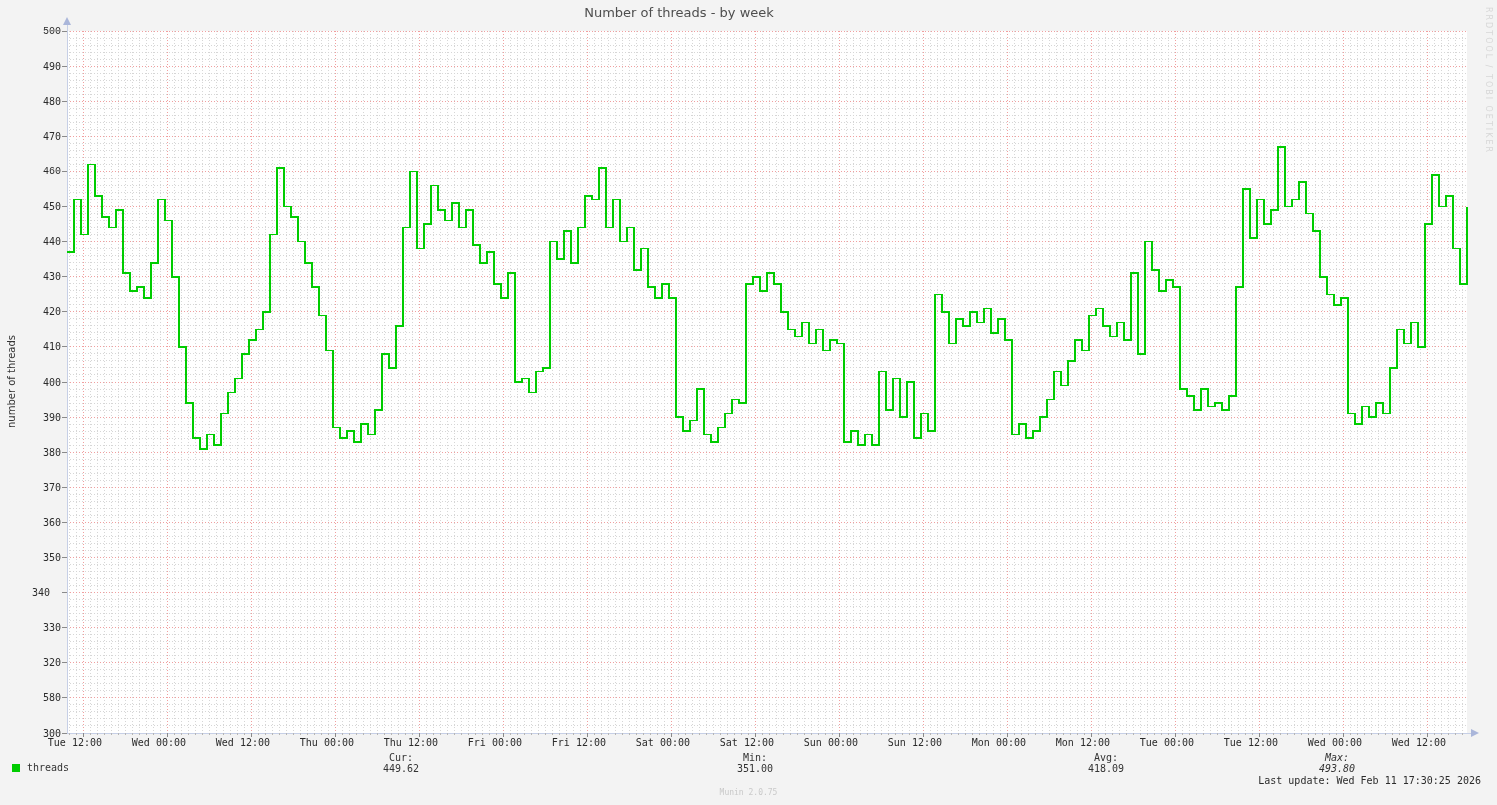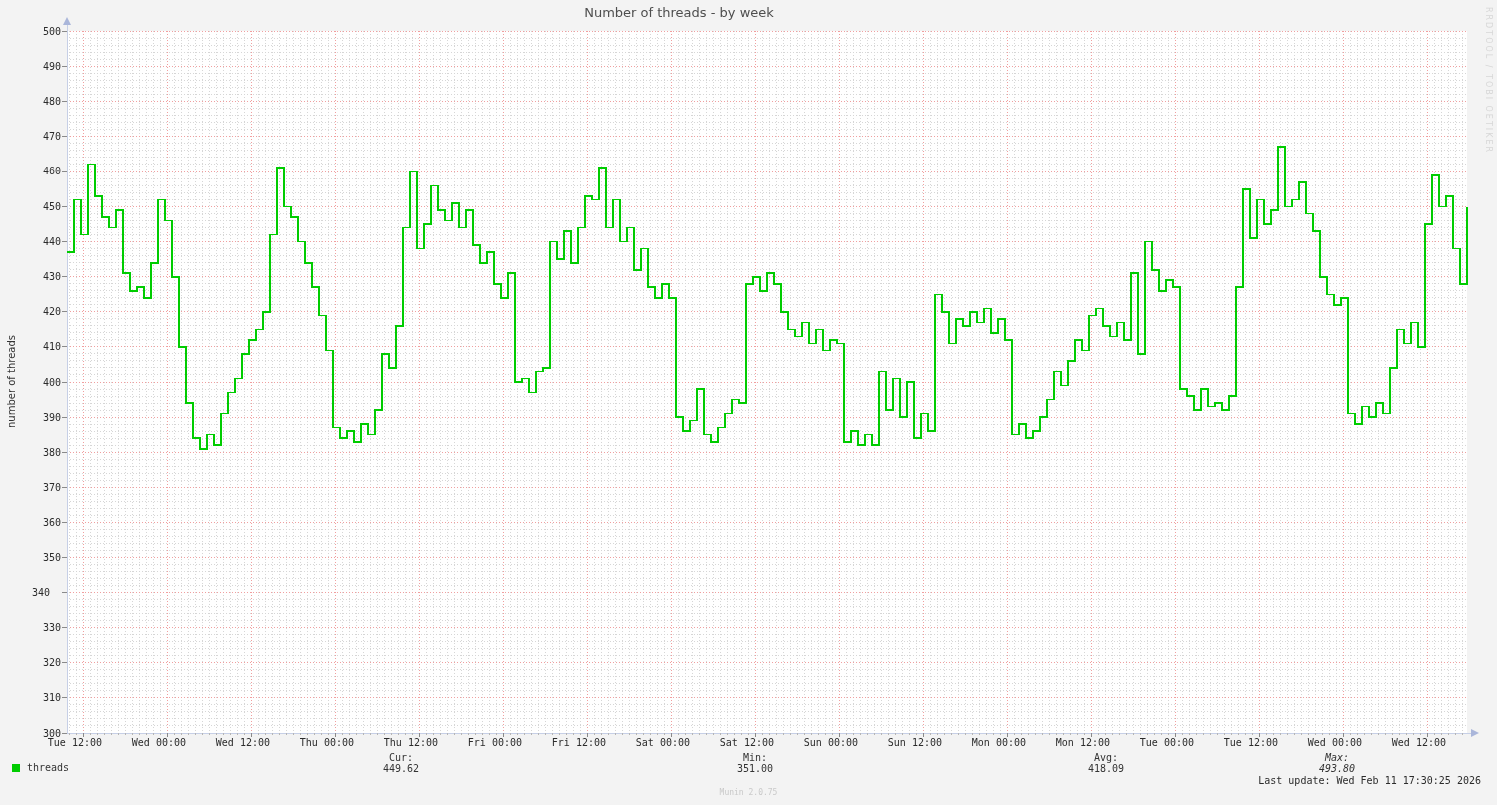--- a/index.html
+++ b/index.html
@@ -582,40 +582,40 @@
       <line x1="1175.8" y1="733" x2="1175.8" y2="737" stroke="#8a8a8a" shape-rendering="crispEdges"></line>
       <line x1="1259.8" y1="733" x2="1259.8" y2="737" stroke="#8a8a8a" shape-rendering="crispEdges"></line>
       <line x1="1343.8" y1="733" x2="1343.8" y2="737" stroke="#8a8a8a" shape-rendering="crispEdges"></line>
       <line x1="1427.8" y1="733" x2="1427.8" y2="737" stroke="#8a8a8a" shape-rendering="crispEdges"></line>
       <polygon points="63,25 71,25 67,17" fill="#aab6da"></polygon>
       <polygon points="1471,729 1471,737 1479,733" fill="#aab6da"></polygon>
       <path d="M67,252.1L74.0,252.1L74.0,199.5L81.0,199.5L81.0,234.6L88.0,234.6L88.0,164.4L95.0,164.4L95.0,196.0L102.0,196.0L102.0,217.0L109.0,217.0L109.0,227.6L116.0,227.6L116.0,210.0L123.0,210.0L123.0,273.2L130.0,273.2L130.0,290.7L137.0,290.7L137.0,287.2L144.0,287.2L144.0,297.8L151.0,297.8L151.0,262.7L158.0,262.7L158.0,199.5L165.0,199.5L165.0,220.5L172.0,220.5L172.0,276.7L179.0,276.7L179.0,346.9L186.0,346.9L186.0,403.1L193.0,403.1L193.0,438.2L200.0,438.2L200.0,448.7L207.0,448.7L207.0,434.6L214.0,434.6L214.0,445.2L221.0,445.2L221.0,413.6L228.0,413.6L228.0,392.5L235.0,392.5L235.0,378.5L242.0,378.5L242.0,353.9L249.0,353.9L249.0,339.9L256.0,339.9L256.0,329.4L263.0,329.4L263.0,311.8L270.0,311.8L270.0,234.6L277.0,234.6L277.0,167.9L284.0,167.9L284.0,206.5L291.0,206.5L291.0,217.0L298.0,217.0L298.0,241.6L305.0,241.6L305.0,262.7L312.0,262.7L312.0,287.2L319.0,287.2L319.0,315.3L326.0,315.3L326.0,350.4L333.0,350.4L333.0,427.6L340.0,427.6L340.0,438.2L347.0,438.2L347.0,431.1L354.0,431.1L354.0,441.7L361.0,441.7L361.0,424.1L368.0,424.1L368.0,434.6L375.0,434.6L375.0,410.1L382.0,410.1L382.0,353.9L389.0,353.9L389.0,368.0L396.0,368.0L396.0,325.8L403.0,325.8L403.0,227.6L410.0,227.6L410.0,171.4L417.0,171.4L417.0,248.6L424.0,248.6L424.0,224.1L431.0,224.1L431.0,185.4L438.0,185.4L438.0,210.0L445.0,210.0L445.0,220.5L452.0,220.5L452.0,203.0L459.0,203.0L459.0,227.6L466.0,227.6L466.0,210.0L473.0,210.0L473.0,245.1L480.0,245.1L480.0,262.7L487.0,262.7L487.0,252.1L494.0,252.1L494.0,283.7L501.0,283.7L501.0,297.8L508.0,297.8L508.0,273.2L515.0,273.2L515.0,382.0L522.0,382.0L522.0,378.5L529.0,378.5L529.0,392.5L536.0,392.5L536.0,371.5L543.0,371.5L543.0,368.0L550.0,368.0L550.0,241.6L557.0,241.6L557.0,259.1L564.0,259.1L564.0,231.1L571.0,231.1L571.0,262.7L578.0,262.7L578.0,227.6L585.0,227.6L585.0,196.0L592.0,196.0L592.0,199.5L599.0,199.5L599.0,167.9L606.0,167.9L606.0,227.6L613.0,227.6L613.0,199.5L620.0,199.5L620.0,241.6L627.0,241.6L627.0,227.6L634.0,227.6L634.0,269.7L641.0,269.7L641.0,248.6L648.0,248.6L648.0,287.2L655.0,287.2L655.0,297.8L662.0,297.8L662.0,283.7L669.0,283.7L669.0,297.8L676.0,297.8L676.0,417.1L683.0,417.1L683.0,431.1L690.0,431.1L690.0,420.6L697.0,420.6L697.0,389.0L704.0,389.0L704.0,434.6L711.0,434.6L711.0,441.7L718.0,441.7L718.0,427.6L725.0,427.6L725.0,413.6L732.0,413.6L732.0,399.6L739.0,399.6L739.0,403.1L746.0,403.1L746.0,283.7L753.0,283.7L753.0,276.7L760.0,276.7L760.0,290.7L767.0,290.7L767.0,273.2L774.0,273.2L774.0,283.7L781.0,283.7L781.0,311.8L788.0,311.8L788.0,329.4L795.0,329.4L795.0,336.4L802.0,336.4L802.0,322.3L809.0,322.3L809.0,343.4L816.0,343.4L816.0,329.4L823.0,329.4L823.0,350.4L830.0,350.4L830.0,339.9L837.0,339.9L837.0,343.4L844.0,343.4L844.0,441.7L851.0,441.7L851.0,431.1L858.0,431.1L858.0,445.2L865.0,445.2L865.0,434.6L872.0,434.6L872.0,445.2L879.0,445.2L879.0,371.5L886.0,371.5L886.0,410.1L893.0,410.1L893.0,378.5L900.0,378.5L900.0,417.1L907.0,417.1L907.0,382.0L914.0,382.0L914.0,438.2L921.0,438.2L921.0,413.6L928.0,413.6L928.0,431.1L935.0,431.1L935.0,294.3L942.0,294.3L942.0,311.8L949.0,311.8L949.0,343.4L956.0,343.4L956.0,318.8L963.0,318.8L963.0,325.8L970.0,325.8L970.0,311.8L977.0,311.8L977.0,322.3L984.0,322.3L984.0,308.3L991.0,308.3L991.0,332.9L998.0,332.9L998.0,318.8L1005.0,318.8L1005.0,339.9L1012.0,339.9L1012.0,434.6L1019.0,434.6L1019.0,424.1L1026.0,424.1L1026.0,438.2L1033.0,438.2L1033.0,431.1L1040.0,431.1L1040.0,417.1L1047.0,417.1L1047.0,399.6L1054.0,399.6L1054.0,371.5L1061.0,371.5L1061.0,385.5L1068.0,385.5L1068.0,360.9L1075.0,360.9L1075.0,339.9L1082.0,339.9L1082.0,350.4L1089.0,350.4L1089.0,315.3L1096.0,315.3L1096.0,308.3L1103.0,308.3L1103.0,325.8L1110.0,325.8L1110.0,336.4L1117.0,336.4L1117.0,322.3L1124.0,322.3L1124.0,339.9L1131.0,339.9L1131.0,273.2L1138.0,273.2L1138.0,353.9L1145.0,353.9L1145.0,241.6L1152.0,241.6L1152.0,269.7L1159.0,269.7L1159.0,290.7L1166.0,290.7L1166.0,280.2L1173.0,280.2L1173.0,287.2L1180.0,287.2L1180.0,389.0L1187.0,389.0L1187.0,396.0L1194.0,396.0L1194.0,410.1L1201.0,410.1L1201.0,389.0L1208.0,389.0L1208.0,406.6L1215.0,406.6L1215.0,403.1L1222.0,403.1L1222.0,410.1L1229.0,410.1L1229.0,396.0L1236.0,396.0L1236.0,287.2L1243.0,287.2L1243.0,189.0L1250.0,189.0L1250.0,238.1L1257.0,238.1L1257.0,199.5L1264.0,199.5L1264.0,224.1L1271.0,224.1L1271.0,210.0L1278.0,210.0L1278.0,146.8L1285.0,146.8L1285.0,206.5L1292.0,206.5L1292.0,199.5L1299.0,199.5L1299.0,181.9L1306.0,181.9L1306.0,213.5L1313.0,213.5L1313.0,231.1L1320.0,231.1L1320.0,276.7L1327.0,276.7L1327.0,294.3L1334.0,294.3L1334.0,304.8L1341.0,304.8L1341.0,297.8L1348.0,297.8L1348.0,413.6L1355.0,413.6L1355.0,424.1L1362.0,424.1L1362.0,406.6L1369.0,406.6L1369.0,417.1L1376.0,417.1L1376.0,403.1L1383.0,403.1L1383.0,413.6L1390.0,413.6L1390.0,368.0L1397.0,368.0L1397.0,329.4L1404.0,329.4L1404.0,343.4L1411.0,343.4L1411.0,322.3L1418.0,322.3L1418.0,346.9L1425.0,346.9L1425.0,224.1L1432.0,224.1L1432.0,174.9L1439.0,174.9L1439.0,206.5L1446.0,206.5L1446.0,196.0L1453.0,196.0L1453.0,248.6L1460.0,248.6L1460.0,283.7L1467.0,283.7L1467.0,206.5" fill="none" stroke="#00cc00" stroke-width="1.6" stroke-linejoin="miter" shape-rendering="crispEdges"></path>
     </svg>
 
   <div id="ytick-layer">
-      <div class="ytick" style="left: 21px; top: 25.5px;">500</div>
+      <div class="ytick" style="left: 21px; top: 25.5px; font-family: Liberation Mono, monospace;">500</div>
       <div class="ytick" style="left: 21px; top: 60.6px;">490</div>
       <div class="ytick" style="left: 21px; top: 95.7px;">480</div>
       <div class="ytick" style="left: 21px; top: 130.8px;">470</div>
       <div class="ytick" style="left: 21px; top: 165.9px; font-family: Liberation Mono, monospace;">460</div>
       <div class="ytick" style="left: 21px; top: 201px;">450</div>
       <div class="ytick" style="left: 21px; top: 236.1px;">440</div>
       <div class="ytick" style="left: 21px; top: 271.2px;">430</div>
       <div class="ytick" style="left: 21px; top: 306.3px;">420</div>
       <div class="ytick" style="left: 21px; top: 341.4px;">410</div>
       <div class="ytick" style="left: 21px; top: 376.5px;">400</div>
       <div class="ytick" style="left: 21px; top: 411.6px;">390</div>
       <div class="ytick" style="left: 21px; top: 446.7px;">380</div>
       <div class="ytick" style="left: 21px; top: 481.8px;">370</div>
       <div class="ytick" style="left: 21px; top: 516.9px;">360</div>
       <div class="ytick" style="left: 21px; top: 552px;">350</div>
       <div class="ytick" style="left: 10px; top: 587.1px;">340</div>
       <div class="ytick" style="left: 21px; top: 622.2px;">330</div>
       <div class="ytick" style="left: 21px; top: 657.3px;">320</div>
-      <div class="ytick" style="left: 21px; top: 692.4px;">310</div>
+      <div class="ytick" style="left: 21px; top: 692.4px;">580</div>
       <div class="ytick" style="left: 21px; top: 727.5px;">300</div>
     </div>
   <div id="xtick-layer">
       <div class="xtick" style="left: 47.8px; top: 737px;">Tue 12:00</div>
       <div class="xtick" style="left: 131.8px; top: 737px;">Wed 00:00</div>
       <div class="xtick" style="left: 215.8px; top: 737px;">Wed 12:00</div>
       <div class="xtick" style="left: 299.8px; top: 737px;">Thu 00:00</div>
       <div class="xtick" style="left: 383.8px; top: 737px;">Thu 12:00</div>
       <div class="xtick" style="left: 467.8px; top: 737px;">Fri 00:00</div>
       <div class="xtick" style="left: 551.8px; top: 737px;">Fri 12:00</div>

